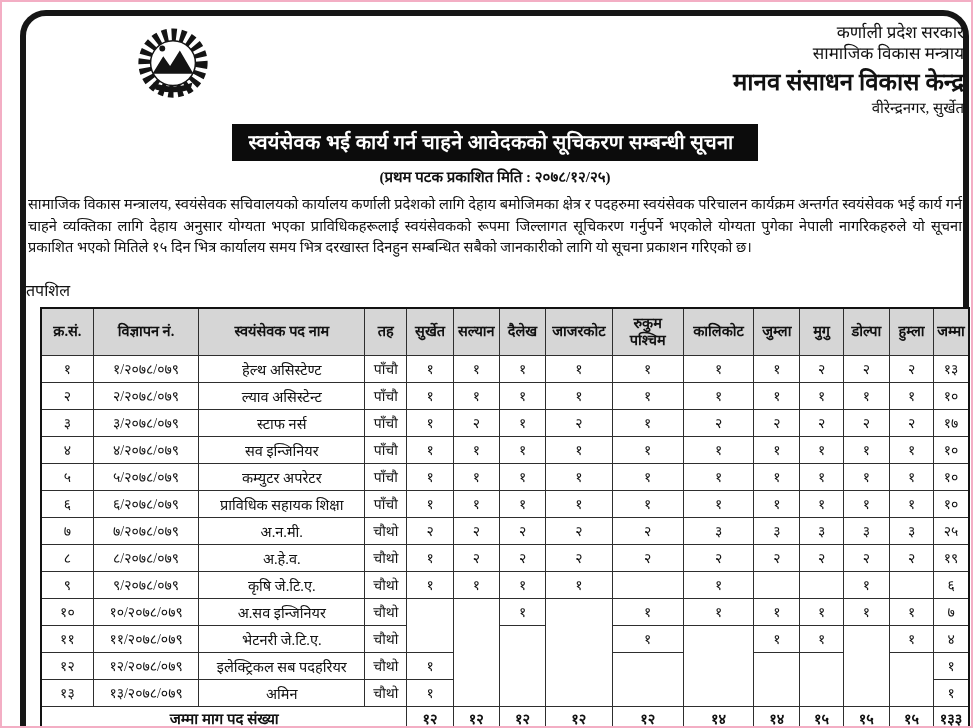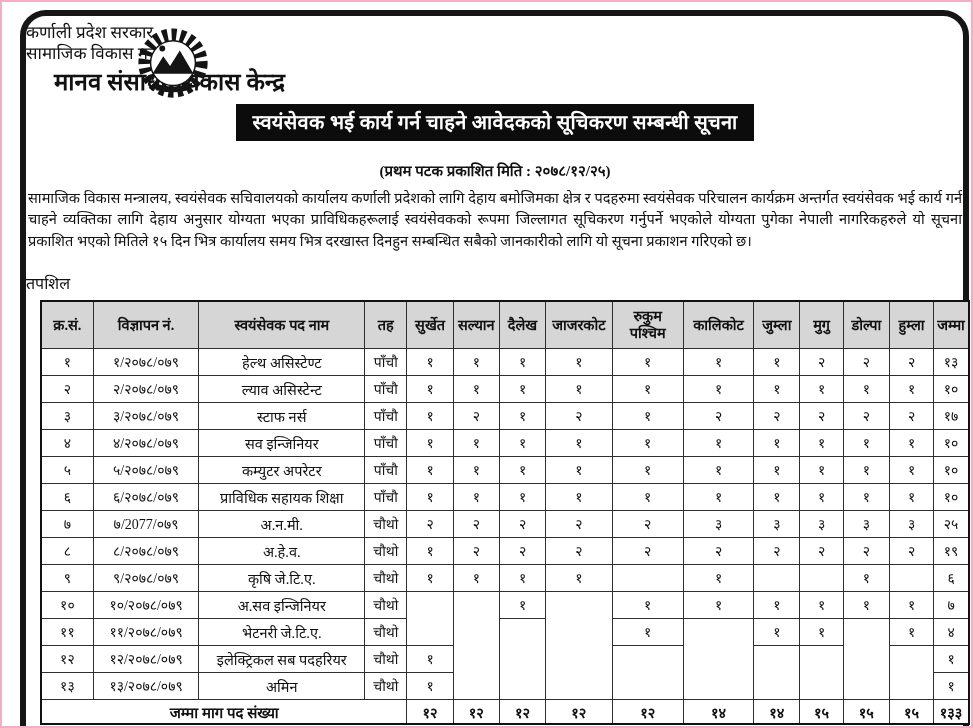--- a/index.html
+++ b/index.html
@@ -21,35 +21,35 @@
     position:absolute; left:20px; top:10px; right:4px; height:780px;
     border:6px solid #161616; border-radius:26px;
     pointer-events:none; z-index:1;
   }
   .content { position:absolute; left:26px; top:14px; width:938px; z-index:2; }
 
   .emblem {
     position:absolute; left:108px; top:8px; width:78px; height:88px;
   }
 
-  .org-head { text-align:left; line-height:1.25; padding-top:8px; }
+  .org-head { text-align:right; line-height:1.25; padding-top:8px; }
   .org-line1, .org-line2 { font-size:17px; }
   .org-line3 { font-size:24px; font-weight:bold; margin-top:2px;padding-left:28px; }
   .org-line4 { font-size:15px; margin-top:2px; }
 
   .title-wrap { text-align:center; margin-top:7px; }
   .notice-title {
     display:inline-block;
     background:#0c0c0c; color:#ffffff;
     font-size:20px; font-weight:bold;
-    padding:4px 16px 6px 16px;
+    padding:4px 24px 6px 16px;
     letter-spacing:0.3px;
   }
 
-  .date-line { text-align:center; font-weight:bold; font-size:15px; margin-top:19px; }
+  .date-line { text-align:center; font-weight:bold; font-size:15px; margin-top:5px; }
 
   .body-par {
     margin:8px 2px 0 2px;
     font-size:14.6px; line-height:1.48;
     text-align:justify;
   }
 
   .details-label { text-align:left; font-weight:normal; font-size:16px; margin:20px 0 6px 0; }
 
   table.notice-table {
@@ -91,20 +91,21 @@
       <path d="M19 53 L30 35 L37 45 L47 29 L61 53 Z" fill="#141414"></path>
       <circle cx="29" cy="27" r="3" fill="#141414"></circle>
       <path d="M20 62 Q40 70 60 62 L58 69 Q40 75 22 69 Z" fill="#141414"></path>
     </svg>
   </div>
 
   <div class="org-head">
     <div class="org-line1">कर्णाली प्रदेश सरकार</div>
     <div class="org-line2">सामाजिक विकास मन्त्राय</div>
     <div class="org-line3">मानव संसाधन विकास केन्द्र</div>
+    <div class="org-line4">वीरेन्द्रनगर, सुर्खेत</div>
   </div>
 
   <div class="title-wrap">
     <div class="notice-title">स्वयंसेवक भई कार्य गर्न चाहने आवेदकको सूचिकरण सम्बन्धी सूचना</div>
   </div>
 
   <div class="date-line">(प्रथम पटक प्रकाशित मिति : २०७८/१२/२५)</div>
 
   <div class="body-par">सामाजिक विकास मन्त्रालय, स्वयंसेवक सचिवालयको कार्यालय कर्णाली प्रदेशको लागि देहाय बमोजिमका क्षेत्र र पदहरुमा स्वयंसेवक परिचालन कार्यक्रम अन्तर्गत स्वयंसेवक भई कार्य गर्न चाहने व्यक्तिका लागि देहाय अनुसार योग्यता भएका प्राविधिकहरूलाई स्वयंसेवकको रूपमा जिल्लागत सूचिकरण गर्नुपर्ने भएकोले योग्यता पुगेका नेपाली नागरिकहरुले यो सूचना प्रकाशित भएको मितिले १५ दिन भित्र कार्यालय समय भित्र दरखास्त दिनहुन सम्बन्धित सबैको जानकारीको लागि यो सूचना प्रकाशन गरिएको छ।</div>
 
@@ -245,21 +246,21 @@
           <td class="num">१</td>
           <td class="num">१</td>
           <td class="num">१</td>
           <td class="num">१</td>
           <td class="num">१</td>
           <td class="num">१</td>
           <td class="num total-col">१०</td>
         </tr>
         <tr>
           <td class="sn">७</td>
-          <td class="ad">७/2077/०७९</td>
+          <td class="ad">७/२०७८/०७९</td>
           <td class="post">अ.न.मी.</td>
           <td class="level">चौथो</td>
           <td class="num">२</td>
           <td class="num">२</td>
           <td class="num">२</td>
           <td class="num">२</td>
           <td class="num">२</td>
           <td class="num">३</td>
           <td class="num">३</td>
           <td class="num">३</td>

